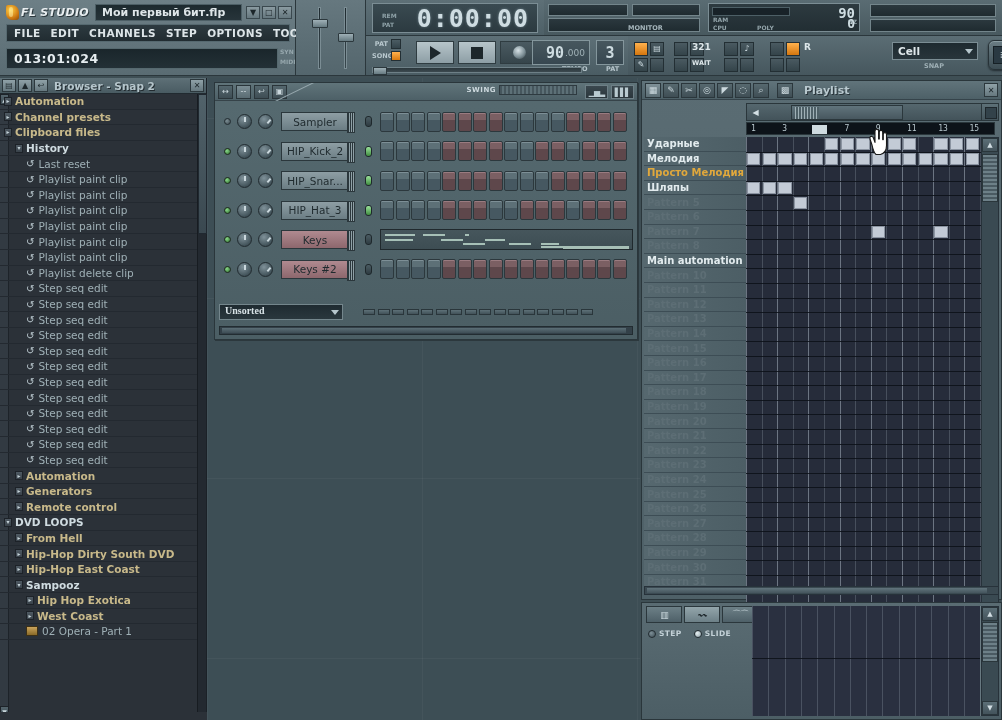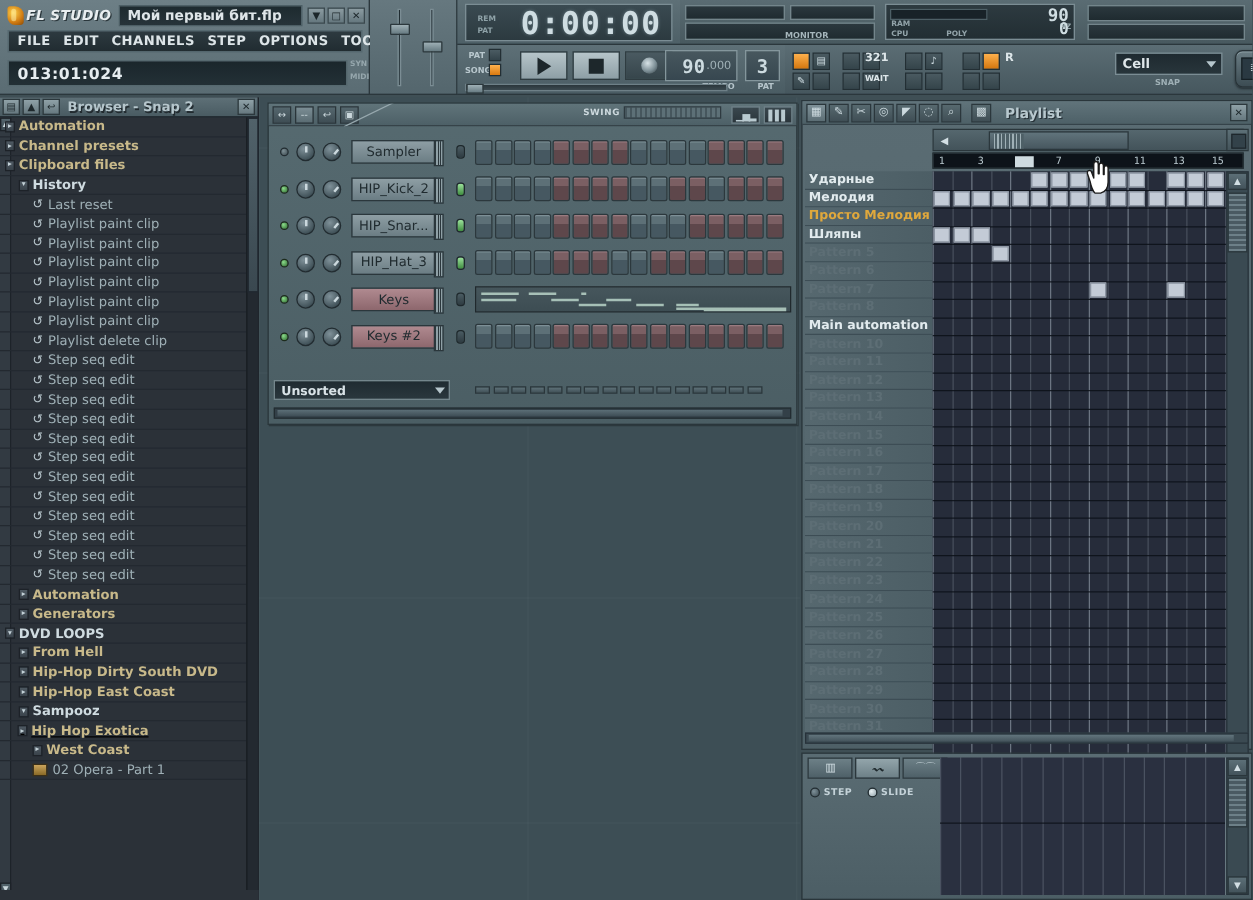--- a/index.html
+++ b/index.html
@@ -400,23 +400,24 @@
     margin-left:8px; width:253px; height:21px;
     background: linear-gradient(#46565c, #3d4d53);
     border:1px solid #20292d; position:relative; overflow:hidden;
   }
   .note { position:absolute; height:2px; background:#b9d4c8; opacity:.85;}
   .ss-footer {
     position:absolute; left:0; bottom:18px; width:100%; height:18px;
     display:flex; align-items:center; padding:0 4px;
   }
   .unsorted {
-    width:141px;height:16px; background:linear-gradient(#1f2b31,#2a373d);
-    border:1px solid #74868c; display:flex;align-items:flex-end;padding-left:5px;
+    width:124px;height:16px; background:linear-gradient(#1f2b31,#2a373d);
+    border:1px solid #74868c; display:flex;align-items:flex-start;padding-left:5px;
     position:relative;
+    font-family:Liberation Serif, serif;
   }
   .unsorted span { font-size:10px;font-weight:bold;color:#d8e2e6;}
   .unsorted .snap-arrow { right:3px; top:5px; }
   .ministeps { margin-left:20px; display:flex; gap:2.5px; }
   .ministep { width:12px;height:6px;background:linear-gradient(#5e7178,#415158);
               border:1px solid #2a363b; }
   .ss-hscroll {
     position:absolute; left:4px; bottom:4px; width:414px; height:9px;
     background:#334048; border:1px solid #222c31;
   }
@@ -832,41 +833,45 @@
         <span class="br-lbl hist">Step seq edit</span>
       </div>
       <div class="br-row" style="padding-left: 15px;">
         <div class="br-exp">▸</div>
         <span class="br-lbl cat">Automation</span>
       </div>
       <div class="br-row" style="padding-left: 15px;">
         <div class="br-exp">▸</div>
         <span class="br-lbl cat">Generators</span>
       </div>
+      <div class="br-row" style="padding-left: 15px;">
+        <div class="br-exp">▸</div>
+        <span class="br-lbl cat">Remote control</span>
+      </div>
       <div class="br-row" style="padding-left: 4px;">
         <div class="br-exp">▾</div>
         <span class="br-lbl cat2">DVD LOOPS</span>
       </div>
       <div class="br-row" style="padding-left: 15px;">
         <div class="br-exp">▸</div>
         <span class="br-lbl cat">From Hell</span>
       </div>
       <div class="br-row" style="padding-left: 15px;">
         <div class="br-exp">▸</div>
         <span class="br-lbl cat">Hip-Hop Dirty South DVD</span>
       </div>
       <div class="br-row" style="padding-left: 15px;">
         <div class="br-exp">▸</div>
         <span class="br-lbl cat">Hip-Hop East Coast</span>
       </div>
       <div class="br-row" style="padding-left: 15px;">
         <div class="br-exp">▾</div>
         <span class="br-lbl cat2">Sampooz</span>
       </div>
-      <div class="br-row" style="padding-left: 14px; text-decoration: underline;">
+      <div class="br-row" style="padding-left: 26px;">
         <div class="br-exp">▸</div>
         <span class="br-lbl cat">Hip Hop Exotica</span>
       </div>
       <div class="br-row" style="padding-left: 26px;">
         <div class="br-exp">▸</div>
         <span class="br-lbl cat">West Coast</span>
       </div>
       <div class="br-row" style="padding-left: 26px;">
         <span class="br-file-ic"></span>
         <span class="br-lbl hist" style="color: rgb(159, 176, 182);">02 Opera - Part 1</span>

